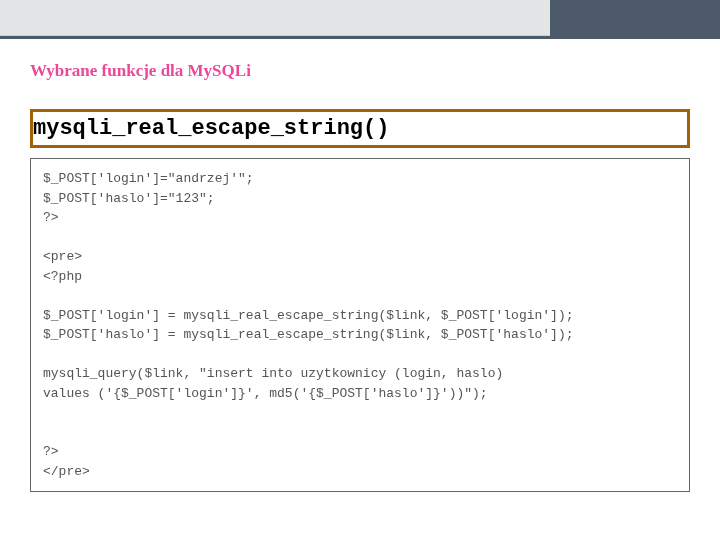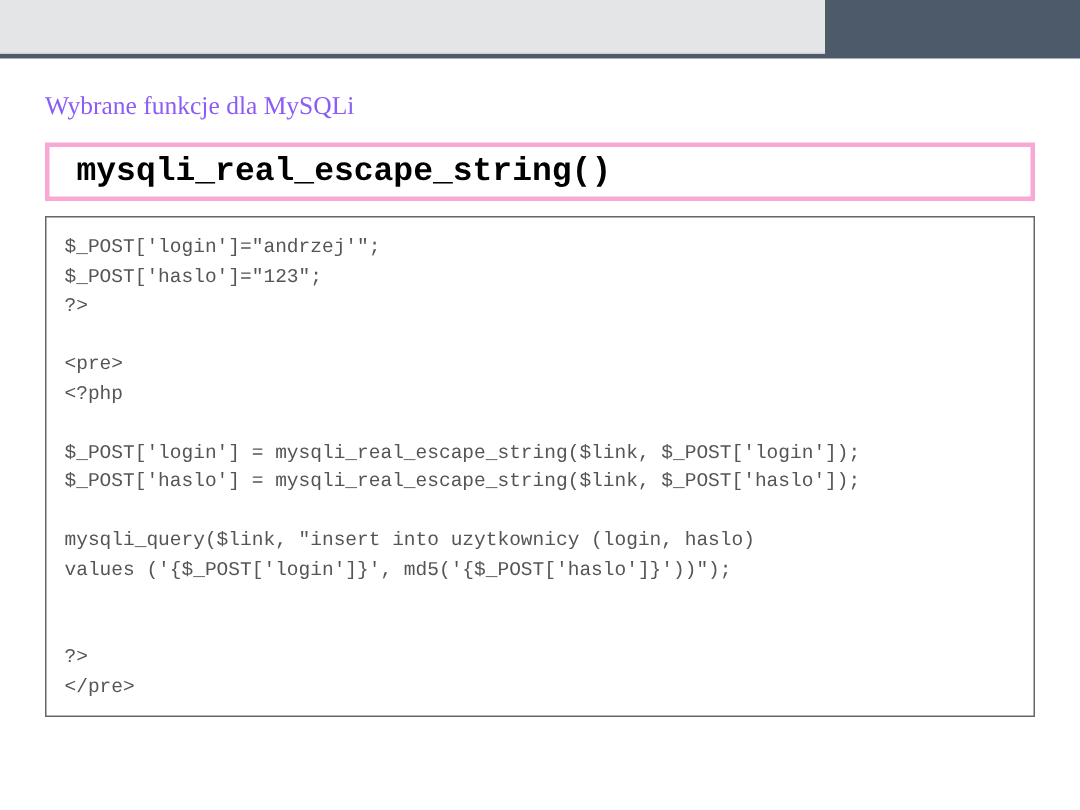--- a/index.html
+++ b/index.html
@@ -27,27 +27,27 @@
   .accent-line {
     width: 100%;
     height: 3px;
     background: #4d5a6a;
   }
   .content {
     padding: 22px 30px 0 30px;
   }
   .section-title {
     font-size: 17px;
-    font-weight: normal;
-    color: #8b5cf6;
-    margin-bottom: 14px;
+    font-weight: bold;
+    color: #ec4899;
+    margin-bottom: 28px;
   }
   .header-box {
-    border: 3px solid #f9a8d4;
-    padding: 4px 18px;
+    border: 3px solid #a16207;
+    padding: 4px 0;
     font-family: 'Courier New', monospace;
     font-size: 22px;
     font-weight: bold;
     color: #000;
     margin-bottom: 10px;
   }
   .code-box {
     border: 1px solid #666;
     padding: 10px 12px;
     font-family: 'Courier New', monospace;

